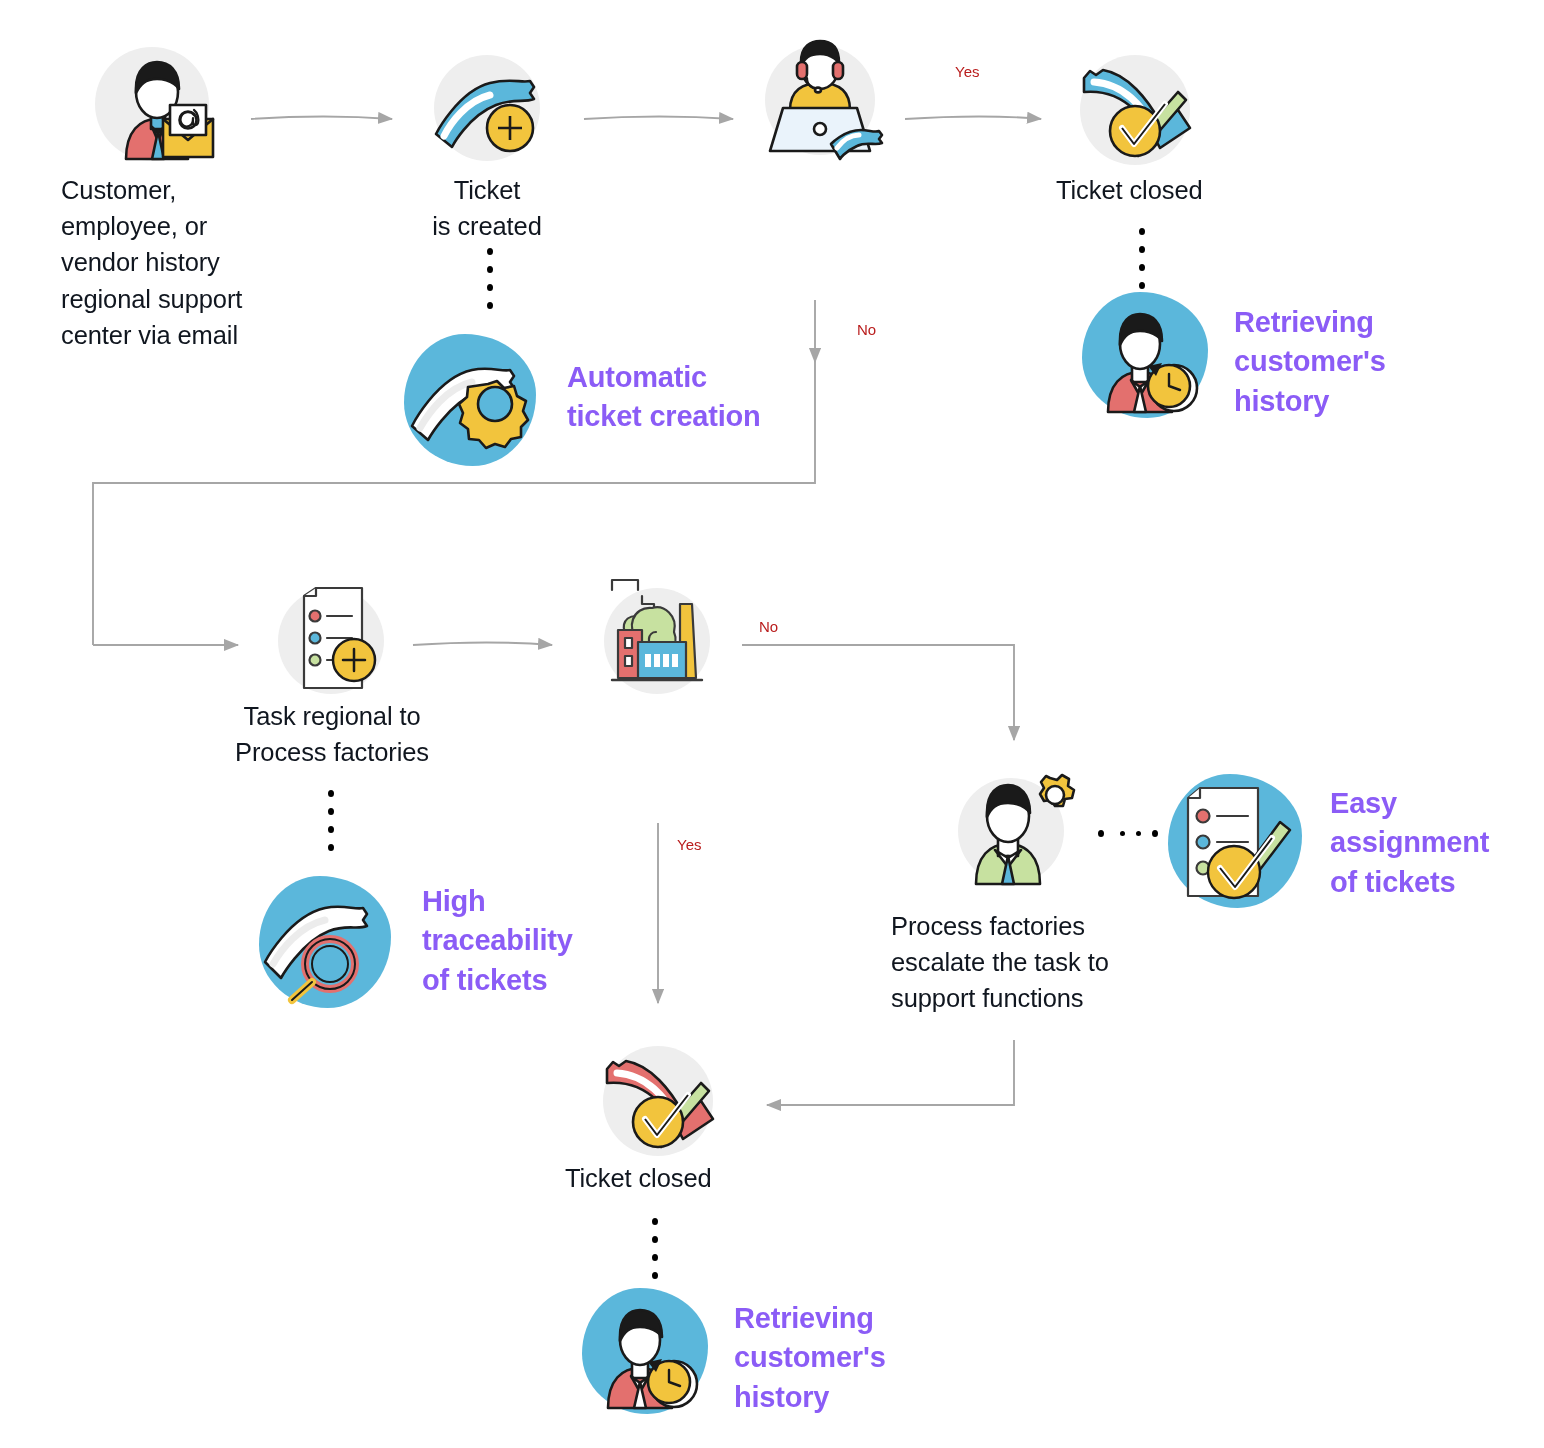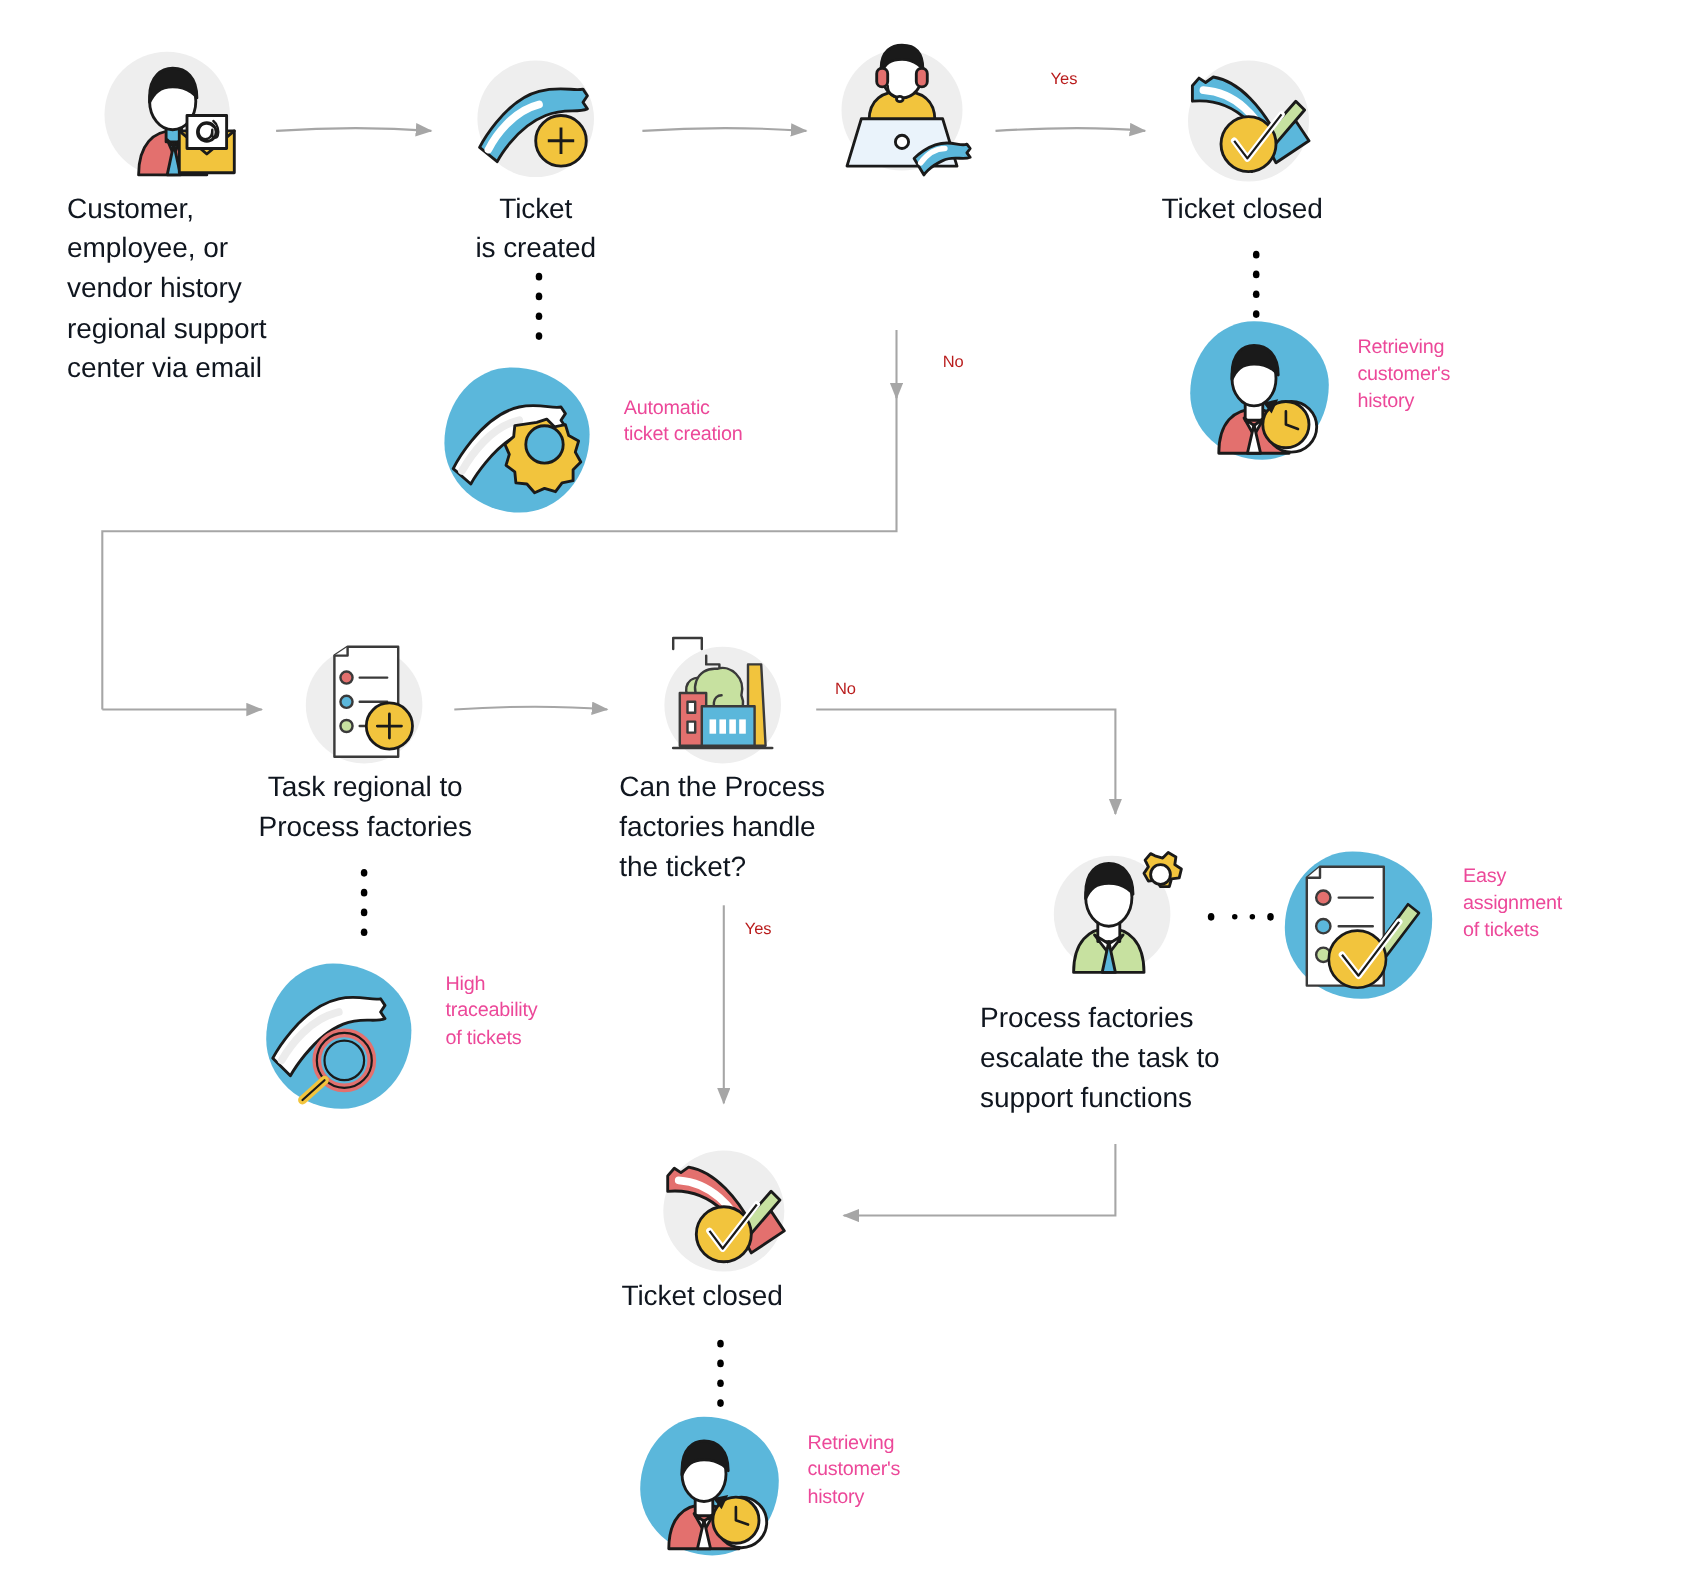--- a/index.html
+++ b/index.html
@@ -52,23 +52,23 @@
 
   
   .callout { position: absolute; }
   .callout-badge {
     position: absolute;
     background: #5bb7db;
     border-radius: 46% 54% 48% 52% / 52% 46% 54% 48%;
   }
   .callout-text {
     position: absolute;
-    color: #ec4899;
-    font-weight: normal;
-    font-size: 18px;
+    color: #8b5cf6;
+    font-weight: bold;
+    font-size: 29px;
     line-height: 1.36;
     letter-spacing: -0.2px;
     white-space: pre-line;
   }
 
   
   .dot-chain { position: absolute; }
   .dot-chain i {
     position: absolute;
     display: block;
@@ -236,23 +236,20 @@
       <path d="M40,72 L88,72 L88,108 L40,108 Z" fill="#5bb7db"></path>
       <g fill="#ffffff" stroke="none">
         <rect x="47" y="84" width="6" height="13"></rect>
         <rect x="56" y="84" width="6" height="13"></rect>
         <rect x="65" y="84" width="6" height="13"></rect>
         <rect x="74" y="84" width="6" height="13"></rect>
       </g>
       <path d="M14,110 L104,110" stroke-width="2.4"></path>
     </g>
   </svg>
-  <div class="node-label" style="left:563px; top:698px; width:280px;">Can the Process
-factories handle
-the ticket?</div>
 
   <div class="icon-disc" style="left:958px; top:778px; width:106px; height:106px;"></div>
   <svg class="icon-svg" style="left:952px; top:768px; width:130px; height:122px;" viewBox="0 0 130 122">
     <g stroke="#1a1a1a" stroke-width="2.6" stroke-linejoin="round" stroke-linecap="round">
       <path d="M24,116 C24,88 38,76 56,76 C74,76 88,88 88,116 Z" fill="#c7e1a0"></path>
       <path d="M46,68 L46,88 L66,88 L66,68 Z" fill="#ffffff"></path>
       <path d="M43,82 L56,99 L69,82 L56,90 Z" fill="#ffffff"></path>
       <path d="M56,88 L50,116 L62,116 Z" fill="#5bb7db"></path>
       <ellipse cx="56" cy="48" rx="21" ry="26" fill="#ffffff"></ellipse>
       <path d="M35,44 C35,24 46,17 56,17 C68,17 78,26 78,45 C78,45 72,35 56,35 C44,35 39,40 35,49 Z" fill="#1a1a1a"></path>
@@ -324,21 +321,21 @@
         <circle cx="79" cy="86" r="21" fill="#f2c43d"></circle>
         <path d="M79,74 L79,86 L90,90" fill="none" stroke-width="2.4"></path>
         <path d="M58,66 L72,63 L66,76 Z" fill="#1a1a1a" stroke="none"></path>
       </g>
     </svg>
     <div class="callout-text" style="left:152px; top:11px; width:240px;">Retrieving
 customer's
 history</div>
   </div>
 
-  <div class="callout" style="left:242px; top:876px; width:400px; height:132px;">
+  <div class="callout" style="left:259px; top:876px; width:400px; height:132px;">
     <div class="callout-badge" style="left:0; top:0; width:132px; height:132px;"></div>
     <svg class="icon-svg" style="left:0; top:16px; width:128px; height:110px;" viewBox="0 0 128 110">
       <g stroke="#1a1a1a" stroke-width="2.6" stroke-linejoin="round">
         <path d="M6,70 C6,70 30,24 66,16 C84,12 96,18 104,16 L108,22 L104,28 L108,34 C98,38 88,32 70,39 C42,50 22,86 22,86 Z" fill="#ffffff"></path>
         <path d="M14,72 C22,58 40,34 66,28" fill="none" stroke="#ececec" stroke-width="7" stroke-linecap="round"></path>
         <circle cx="71" cy="72" r="25" fill="none" stroke="#e3706e" stroke-width="8"></circle>
         <circle cx="71" cy="72" r="25" fill="none" stroke="#1a1a1a" stroke-width="2"></circle>
         <circle cx="71" cy="72" r="18" fill="none" stroke="#1a1a1a" stroke-width="2"></circle>
         <path d="M53,90 L33,108" stroke="#f2c43d" stroke-width="8" stroke-linecap="round"></path>
         <path d="M53,90 L33,108" stroke="#1a1a1a" stroke-width="2" stroke-linecap="round" fill="none"></path>

